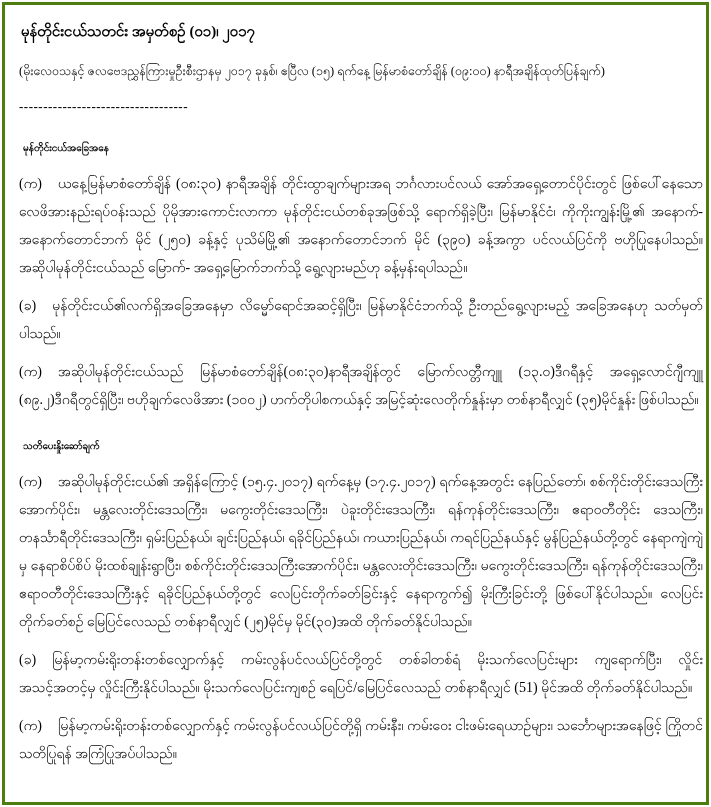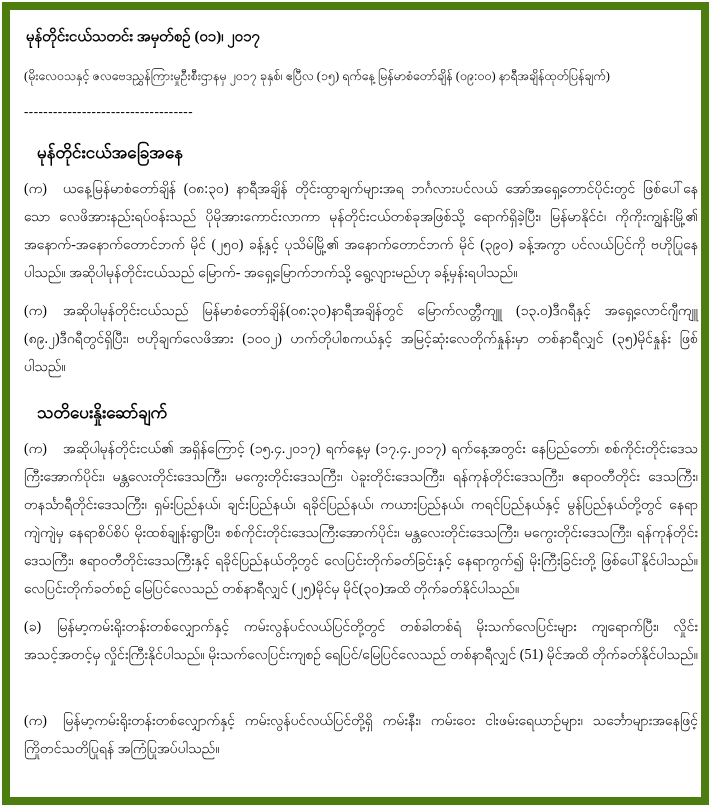--- a/index.html
+++ b/index.html
@@ -13,21 +13,21 @@
     position: relative;
     font-family: "Liberation Serif", "DejaVu Serif", serif;
     color: #000000;
   }
   .page-frame {
     position: absolute;
     left: 2px;
     top: 2px;
     right: 2px;
     bottom: 2px;
-    border: 8px solid #4d7c0f;
+    border: 3px solid #4d7c0f;
     background: #ffffff;
     box-sizing: border-box;
     padding: 6px 3px 8px 14px;
     overflow: hidden;
   }
   .doc-title {
     font-size: 15px;
     font-weight: bold;
     margin: 8px 0 0 2px;
     line-height: 24px;
@@ -39,23 +39,23 @@
     white-space: nowrap;
   }
   .divider {
     font-size: 13px;
     font-weight: bold;
     letter-spacing: 0.5px;
     margin: 10px 0 0 0;
     line-height: 18px;
   }
   .section-heading {
-    font-size: 17px;
+    font-size: 10px;
     font-weight: bold;
-    margin: 20px 0 0 13px;
+    margin: 20px 0 0 4px;
     line-height: 24px;
   }
   .para {
     font-size: 14px;
     margin: 10px 0 0 0;
     line-height: 28px;
     text-align: justify;
     font-family: Liberation Serif, serif;
   }
   .para-label {
@@ -78,20 +78,23 @@
 
   <div class="doc-subtitle">(မိုးလေဝသနှင့် ဇလဗေဒညွှန်ကြားမှုဦးစီးဌာနမှ ၂၀၁၇ ခုနှစ်၊ ဧပြီလ (၁၅) ရက်နေ့ မြန်မာစံတော်ချိန် (၀၉:၀၀) နာရီအချိန်ထုတ်ပြန်ချက်)</div>
 
   <div class="divider">-----------------------------------</div>
 
   <div>
     <div class="section-heading">မုန်တိုင်းငယ်အခြေအနေ</div>
     <p class="para">
       <span class="para-label">(က)</span><span>ယနေ့မြန်မာစံတော်ချိန် (၀၈:၃၀) နာရီအချိန် တိုင်းထွာချက်များအရ ဘင်္ဂလားပင်လယ် အော်အရှေ့တောင်ပိုင်းတွင် ဖြစ်ပေါ်နေသော လေဖိအားနည်းရပ်ဝန်းသည် ပိုမိုအားကောင်းလာကာ မုန်တိုင်းငယ်တစ်ခုအဖြစ်သို့ ရောက်ရှိခဲ့ပြီး၊ မြန်မာနိုင်ငံ၊ ကိုကိုးကျွန်းမြို့၏ အနောက်-အနောက်တောင်ဘက် မိုင် (၂၅၀) ခန့်နှင့် ပုသိမ်မြို့၏ အနောက်တောင်ဘက် မိုင် (၃၉၀) ခန့်အကွာ ပင်လယ်ပြင်ကို ဗဟိုပြုနေပါသည်။ အဆိုပါမုန်တိုင်းငယ်သည် မြောက်- အရှေ့မြောက်ဘက်သို့ ရွေ့လျားမည်ဟု ခန့်မှန်းရပါသည်။</span>
     </p>
+    <p class="para">
+      <span class="para-label">(ခ)</span><span>မုန်တိုင်းငယ်၏လက်ရှိအခြေအနေမှာ လိမ္မော်ရောင်အဆင့်ရှိပြီး၊ မြန်မာနိုင်ငံဘက်သို့ ဦးတည်ရွေ့လျားမည့် အခြေအနေဟု သတ်မှတ်ပါသည်။</span>
+    </p>
   </div>
 
   <div>
     <p class="para">
       <span class="para-label">(က)</span><span>အဆိုပါမုန်တိုင်းငယ်သည် မြန်မာစံတော်ချိန်(၀၈:၃၀)နာရီအချိန်တွင် မြောက်လတ္တီကျူ (၁၃.၀)ဒီဂရီနှင့် အရှေ့လောင်ဂျီကျူ (၈၉.၂)ဒီဂရီတွင်ရှိပြီး၊ ဗဟိုချက်လေဖိအား (၁၀၀၂) ဟက်တိုပါစကယ်နှင့် အမြင့်ဆုံးလေတိုက်နှုန်းမှာ တစ်နာရီလျှင် (၃၅)မိုင်နှုန်း ဖြစ်ပါသည်။</span>
     </p>
   </div>
 
   <div>
     <div class="section-heading">သတိပေးနှိုးဆော်ချက်</div>

